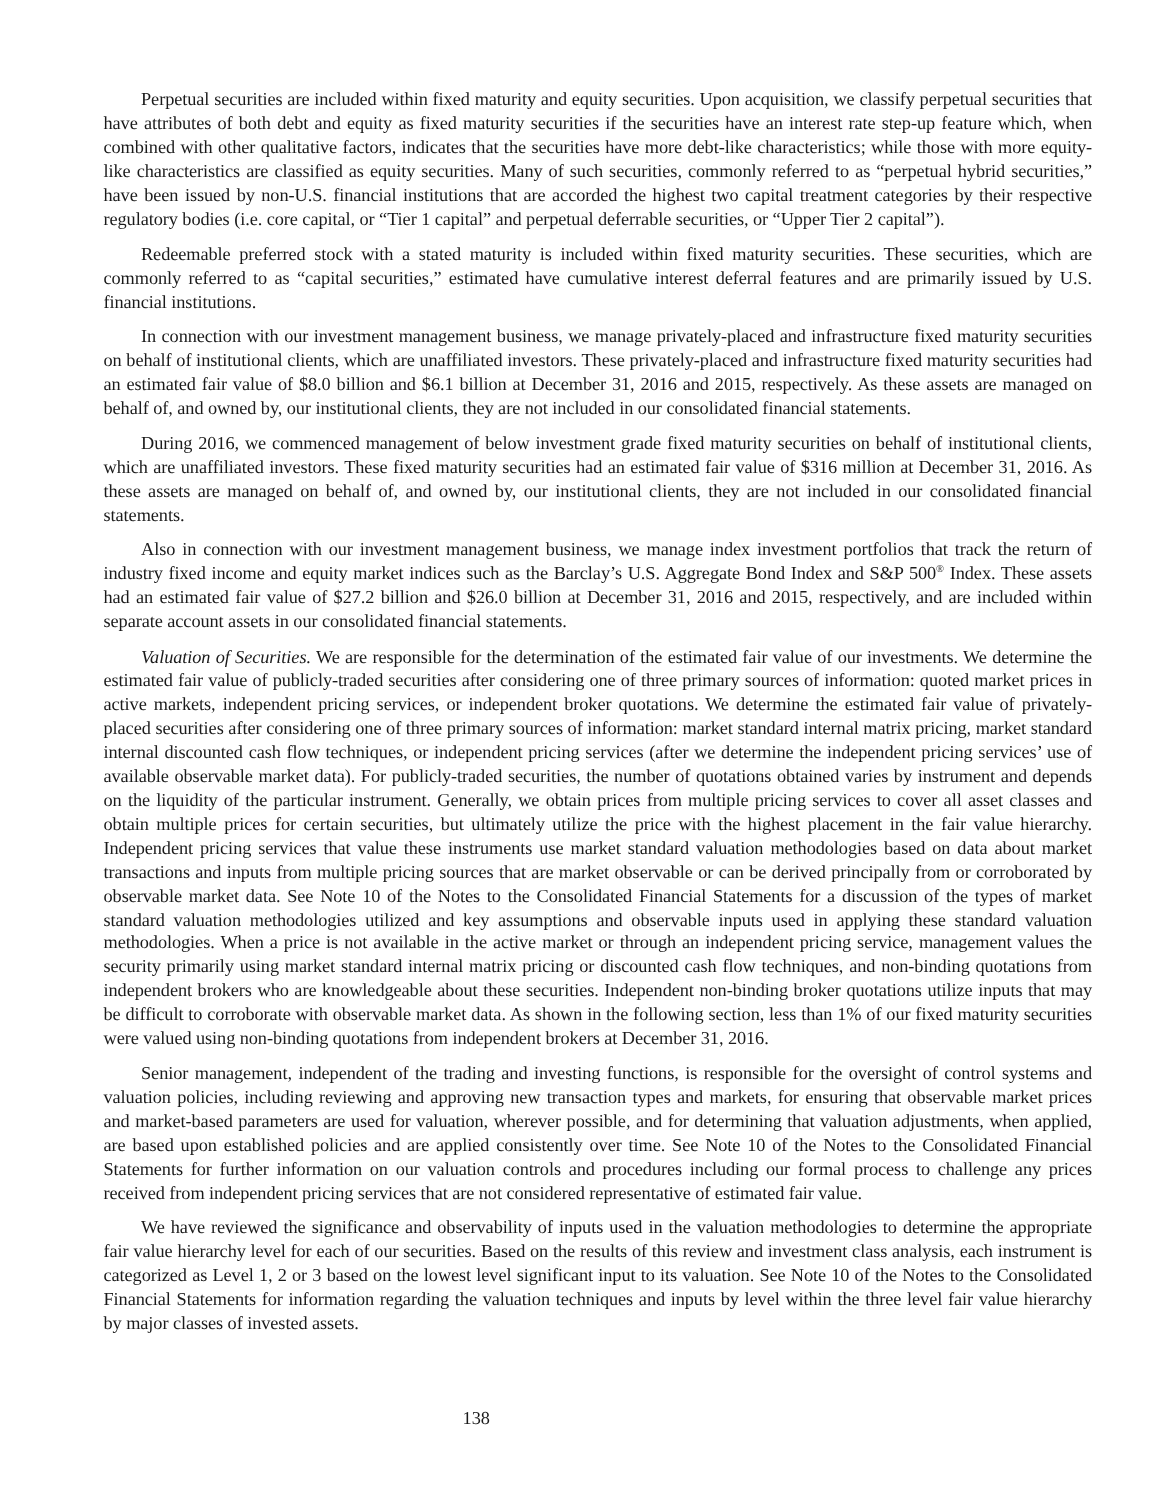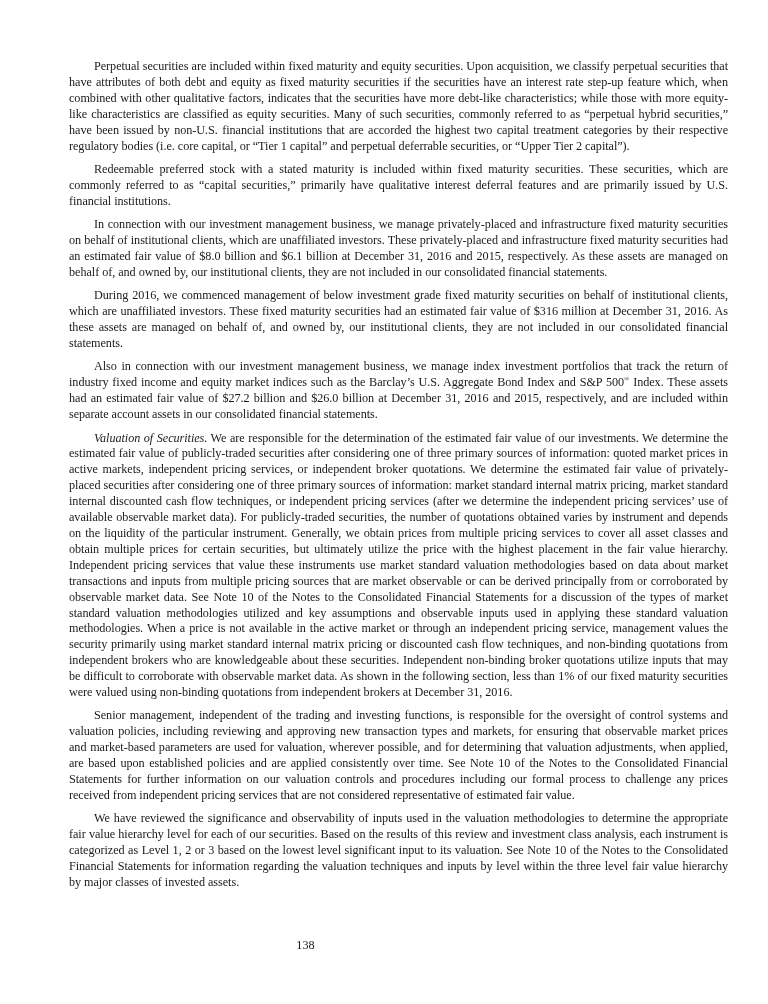--- a/index.html
+++ b/index.html
@@ -15,30 +15,30 @@
     margin: 0 0 7.5px 0;
     font-size: 12.2px;
     line-height: 15.9px;
     text-align: justify;
     text-indent: 25px;
     letter-spacing: -0.05px;
   }
   .italic { font-style: italic; margin-top: 10px; }
   sup { font-size: 7px; line-height: 0; vertical-align: 5px; }
   .page-number {
-    position: absolute; left: 0; width: 611px; top: 937px;
+    position: absolute; left: 12px; width: 611px; top: 937px;
     text-align: center; font-size: 12.2px; line-height: 16px; font-family: Liberation Serif, serif;
   }
 </style>
 </head>
 <body>
 
 <div class="page">
   <p class="para">Perpetual securities are included within fixed maturity and equity securities. Upon acquisition, we classify perpetual securities that have attributes of both debt and equity as fixed maturity securities if the securities have an interest rate step-up feature which, when combined with other qualitative factors, indicates that the securities have more debt-like characteristics; while those with more equity-like characteristics are classified as equity securities. Many of such securities, commonly referred to as “perpetual hybrid securities,” have been issued by non-U.S. financial institutions that are accorded the highest two capital treatment categories by their respective regulatory bodies (i.e. core capital, or “Tier 1 capital” and perpetual deferrable securities, or “Upper Tier 2 capital”).</p>
-  <p class="para">Redeemable preferred stock with a stated maturity is included within fixed maturity securities. These securities, which are commonly referred to as “capital securities,” primarily have qualitative interest deferral features and are primarily issued by U.S. financial institutions.</p>
+  <p class="para">Redeemable preferred stock with a stated maturity is included within fixed maturity securities. These securities, which are commonly referred to as “capital securities,” estimated have cumulative interest deferral features and are primarily issued by U.S. financial institutions.</p>
   <p class="para">In connection with our investment management business, we manage privately-placed and infrastructure fixed maturity securities on behalf of institutional clients, which are unaffiliated investors. These privately-placed and infrastructure fixed maturity securities had an estimated fair value of $8.0 billion and $6.1 billion at December 31, 2016 and 2015, respectively. As these assets are managed on behalf of, and owned by, our institutional clients, they are not included in our consolidated financial statements.</p>
   <p class="para">During 2016, we commenced management of below investment grade fixed maturity securities on behalf of institutional clients, which are unaffiliated investors. These fixed maturity securities had an estimated fair value of $316 million at December 31, 2016. As these assets are managed on behalf of, and owned by, our institutional clients, they are not included in our consolidated financial statements.</p>
   <p class="para"><span>Also in connection with our investment management business, we manage index investment portfolios that track the return of industry fixed income and equity market indices such as the Barclay’s U.S. Aggregate Bond Index and S&amp;P 500</span><sup>®</sup><span> Index. These assets had an estimated fair value of $27.2 billion and $26.0 billion at December 31, 2016 and 2015, respectively, and are included within separate account assets in our consolidated financial statements.</span></p>
   <p class="para"><span class="italic">Valuation of Securities.</span><span> We are responsible for the determination of the estimated fair value of our investments. We determine the estimated fair value of publicly-traded securities after considering one of three primary sources of information: quoted market prices in active markets, independent pricing services, or independent broker quotations. We determine the estimated fair value of privately-placed securities after considering one of three primary sources of information: market standard internal matrix pricing, market standard internal discounted cash flow techniques, or independent pricing services (after we determine the independent pricing services’ use of available observable market data). For publicly-traded securities, the number of quotations obtained varies by instrument and depends on the liquidity of the particular instrument. Generally, we obtain prices from multiple pricing services to cover all asset classes and obtain multiple prices for certain securities, but ultimately utilize the price with the highest placement in the fair value hierarchy. Independent pricing services that value these instruments use market standard valuation methodologies based on data about market transactions and inputs from multiple pricing sources that are market observable or can be derived principally from or corroborated by observable market data. See Note 10 of the Notes to the Consolidated Financial Statements for a discussion of the types of market standard valuation methodologies utilized and key assumptions and observable inputs used in applying these standard valuation methodologies. When a price is not available in the active market or through an independent pricing service, management values the security primarily using market standard internal matrix pricing or discounted cash flow techniques, and non-binding quotations from independent brokers who are knowledgeable about these securities. Independent non-binding broker quotations utilize inputs that may be difficult to corroborate with observable market data. As shown in the following section, less than 1% of our fixed maturity securities were valued using non-binding quotations from independent brokers at December 31, 2016.</span></p>
   <p class="para">Senior management, independent of the trading and investing functions, is responsible for the oversight of control systems and valuation policies, including reviewing and approving new transaction types and markets, for ensuring that observable market prices and market-based parameters are used for valuation, wherever possible, and for determining that valuation adjustments, when applied, are based upon established policies and are applied consistently over time. See Note 10 of the Notes to the Consolidated Financial Statements for further information on our valuation controls and procedures including our formal process to challenge any prices received from independent pricing services that are not considered representative of estimated fair value.</p>
   <p class="para">We have reviewed the significance and observability of inputs used in the valuation methodologies to determine the appropriate fair value hierarchy level for each of our securities. Based on the results of this review and investment class analysis, each instrument is categorized as Level 1, 2 or 3 based on the lowest level significant input to its valuation. See Note 10 of the Notes to the Consolidated Financial Statements for information regarding the valuation techniques and inputs by level within the three level fair value hierarchy by major classes of invested assets.</p>
 </div>
 
 <div class="page-number">138</div>
 

